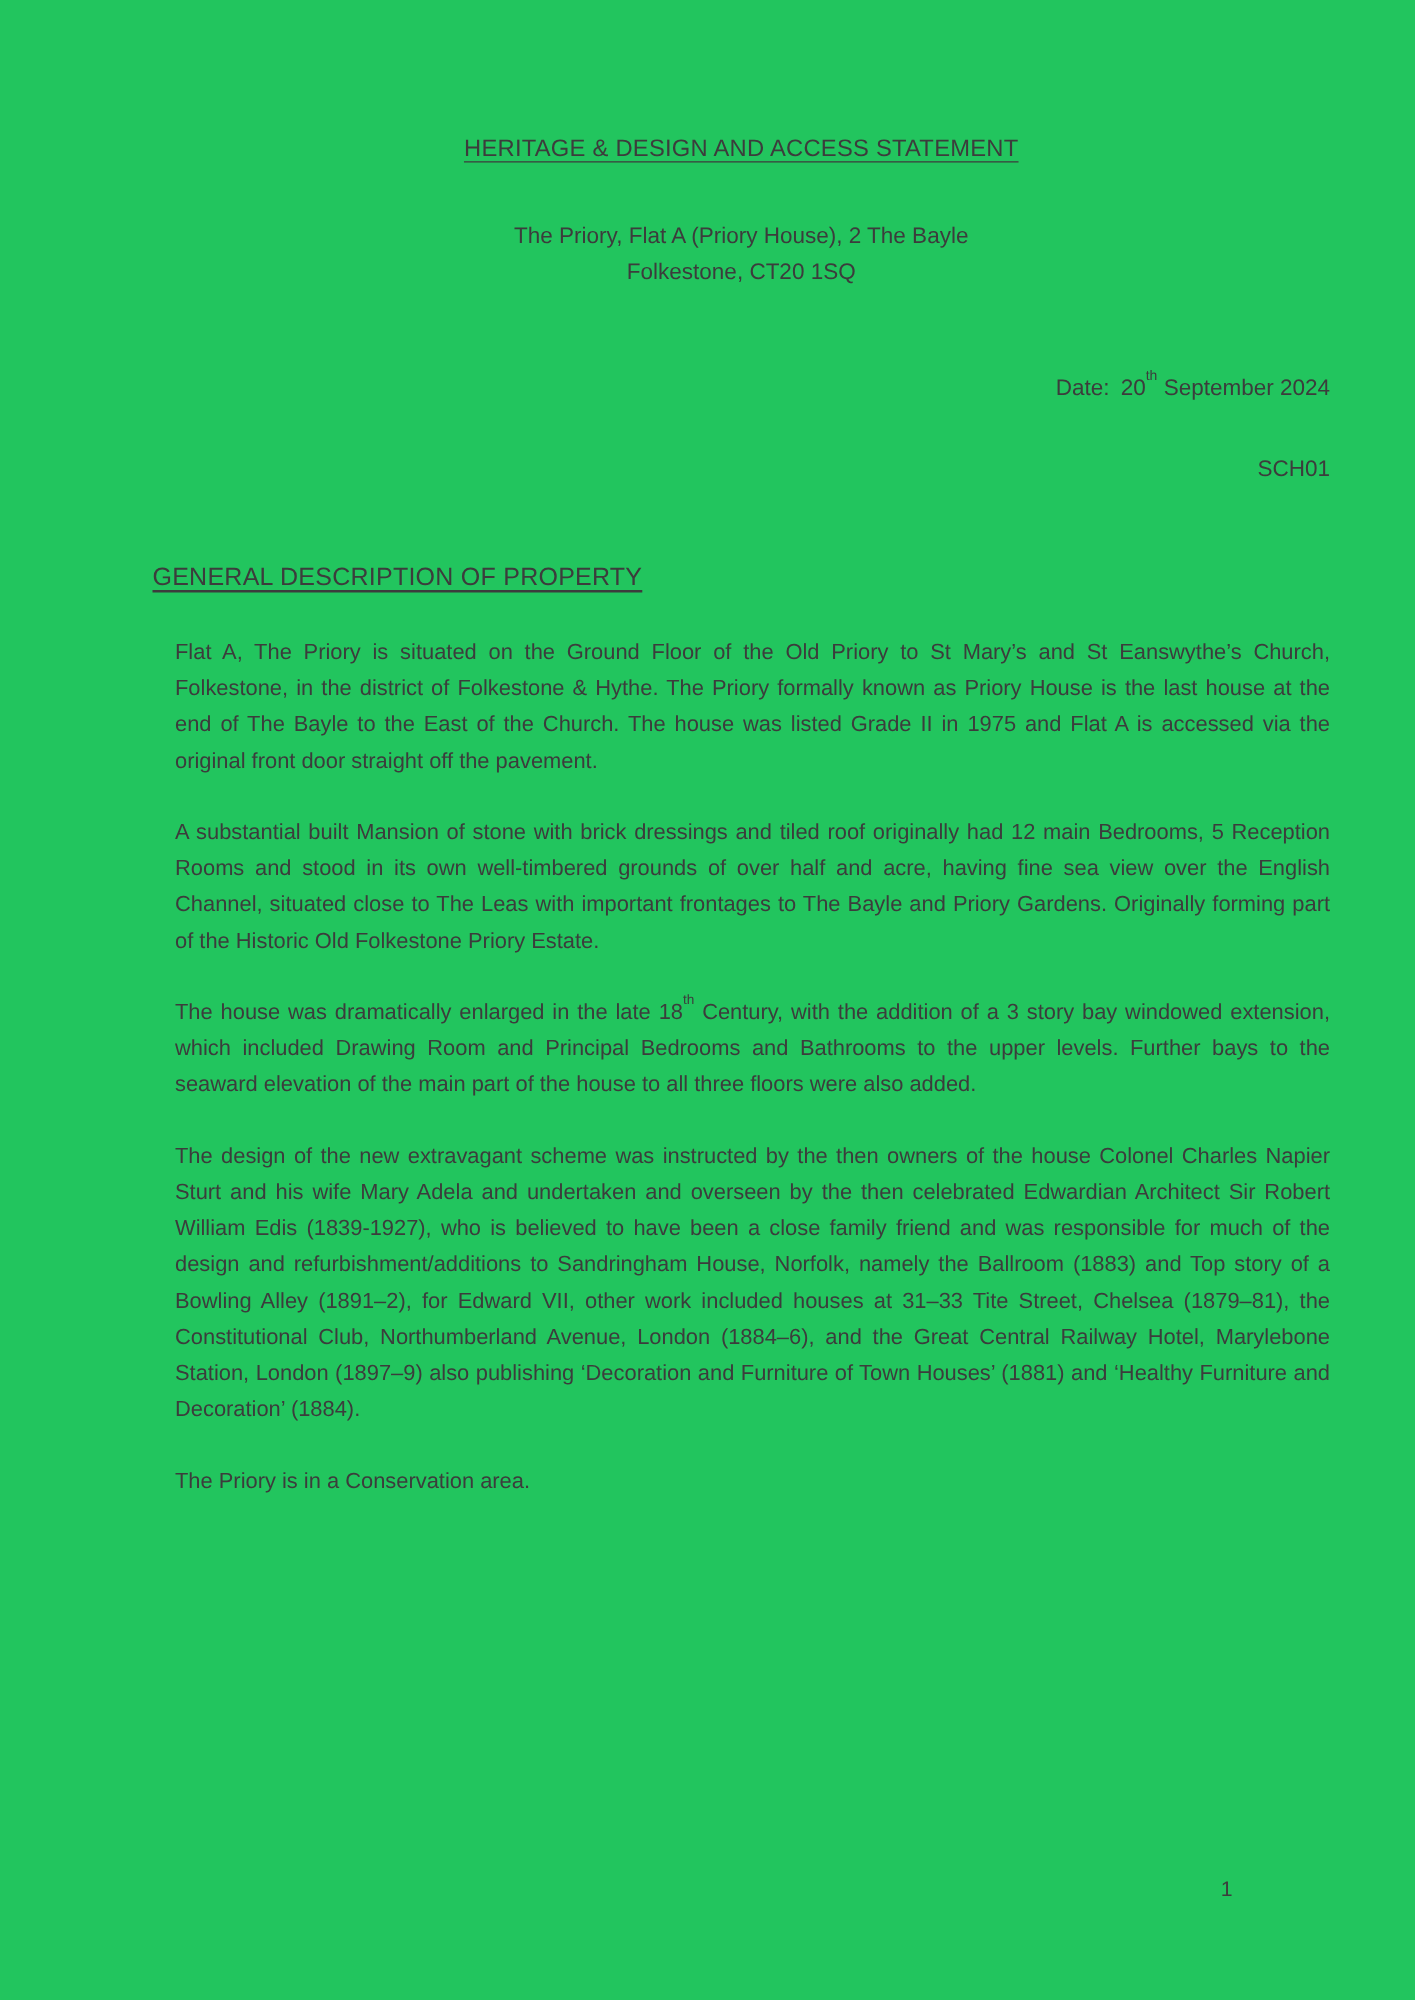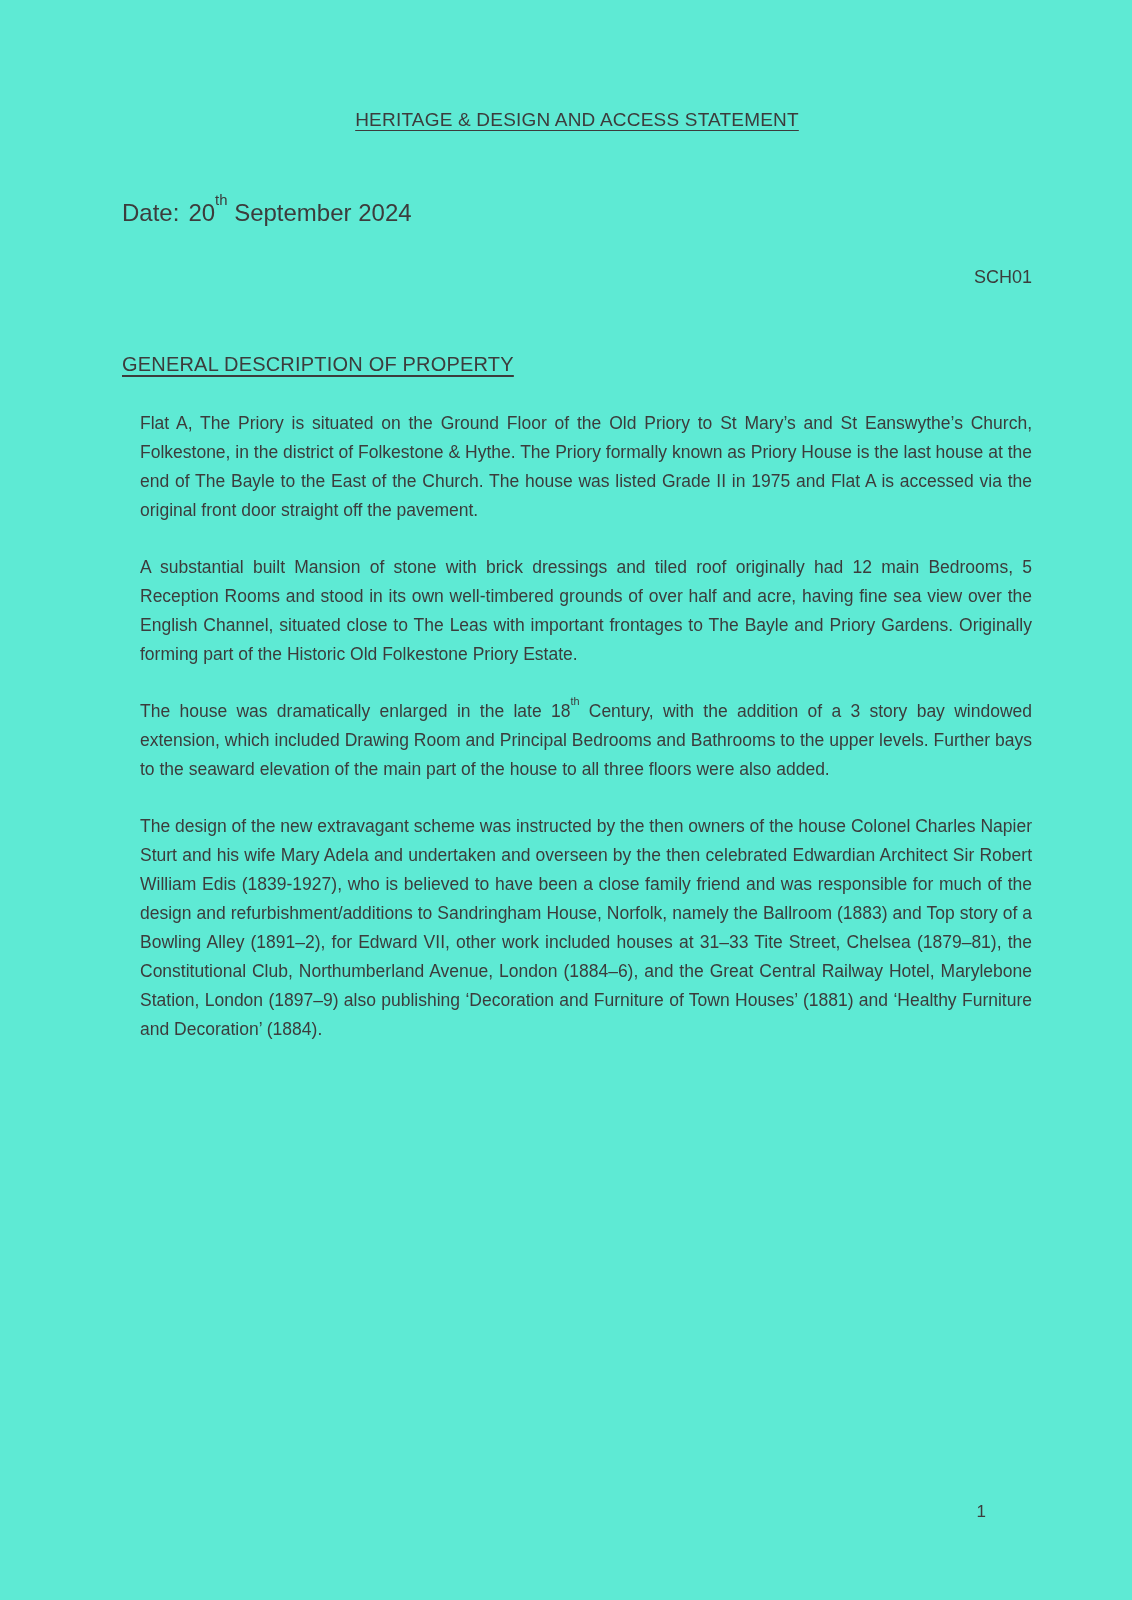--- a/index.html
+++ b/index.html
@@ -3,26 +3,26 @@
 <meta charset="utf-8">
 <style>
   * { margin: 0; padding: 0; box-sizing: border-box; }
   html, body { background: #ffffff; }
 
   .page {
     position: relative;
     width: 1132px;
     height: 1600px;
     margin: 0 auto;
-    background: #5eead4;
+    background: #22c55e;
     font-family: "Liberation Sans", sans-serif;
     color: #3c3c3c;
     font-size: 17.5px;
     line-height: 29px;
-    padding: 105px 100px 0 122px;
+    padding: 105px 68px 0 122px;
     overflow: hidden;
   }
 
   .doc-title {
     text-align: center;
     font-size: 19px;
     font-weight: 400;
     text-decoration: underline;
     text-underline-offset: 4px;
     letter-spacing: 0.2px;
@@ -30,21 +30,22 @@
   }
 
   .address {
     margin-top: 40px;
     text-align: center;
     font-size: 18px;
   }
 
   .date-line {
     margin-top: 64px;
-    font-size: 24px;
+    text-align: right;
+    font-size: 18px;
   }
   .date-line .date-label { margin-right: 9px; }
 
   .reference { margin-top: 36px; font-size: 18px; text-align: right; }
 
   .section-heading {
     margin-top: 58px;
     font-size: 20px;
     font-weight: 400;
     text-decoration: underline;
@@ -75,33 +76,38 @@
     color: #3c3c3c;
   }
 </style>
 </head>
 <body>
 
 <div class="page">
 
   <h1 class="doc-title">HERITAGE &amp; DESIGN AND ACCESS STATEMENT</h1>
 
+  <div class="address">
+    <div>The Priory, Flat A (Priory House), 2 The Bayle</div>
+    <div>Folkestone, CT20 1SQ</div>
+  </div>
 
   <div class="date-line">
     <span class="date-label">Date:</span><span>20</span><sup class="ordinal">th</sup><span> September 2024</span>
   </div>
 
   <div class="reference">SCH01</div>
 
   <h2 class="section-heading">GENERAL DESCRIPTION OF PROPERTY</h2>
 
   <p class="body-par first">Flat A, The Priory is situated on the Ground Floor of the Old Priory to St Mary’s and St Eanswythe’s Church, Folkestone, in the district of Folkestone &amp; Hythe.  The Priory formally known as Priory House is the last house at the end of The Bayle to the East of the Church.  The house was listed Grade II in 1975 and Flat A is accessed via the original front door straight off the pavement.</p>
 
   <p class="body-par">A substantial built Mansion of stone with brick dressings and tiled roof originally had 12 main Bedrooms, 5 Reception Rooms and stood in its own well-timbered grounds of over half and acre, having fine sea view over the English Channel, situated close to The Leas with important frontages to The Bayle and Priory Gardens.  Originally forming part of the Historic Old Folkestone Priory Estate.</p>
 
   <p class="body-par"><span>The house was dramatically enlarged in the late 18</span><sup class="ordinal">th</sup><span> Century, with the addition of a 3 story bay windowed extension, which included Drawing Room and Principal Bedrooms and Bathrooms to the upper levels.  Further bays to the seaward elevation of the main part of the house to all three floors were also added.</span></p>
 
   <p class="body-par">The design of the new extravagant scheme was instructed by the then owners of the house Colonel Charles Napier Sturt and his wife Mary Adela and undertaken and overseen by the then celebrated Edwardian Architect Sir Robert William Edis (1839-1927), who is believed to have been a close family friend and was responsible for much of the design and refurbishment/additions to Sandringham House, Norfolk, namely the Ballroom (1883) and Top story of a Bowling Alley (1891–2), for Edward VII, other work included houses at 31–33 Tite Street, Chelsea (1879–81), the Constitutional Club, Northumberland Avenue, London (1884–6), and the Great Central Railway Hotel, Marylebone Station, London (1897–9) also publishing ‘Decoration and Furniture of Town Houses’ (1881) and ‘Healthy Furniture and Decoration’ (1884).</p>
 
+  <p class="body-par last">The Priory is in a Conservation area.</p>
 
   <div class="page-number">1</div>
 
 </div>
 
 </body></html>

